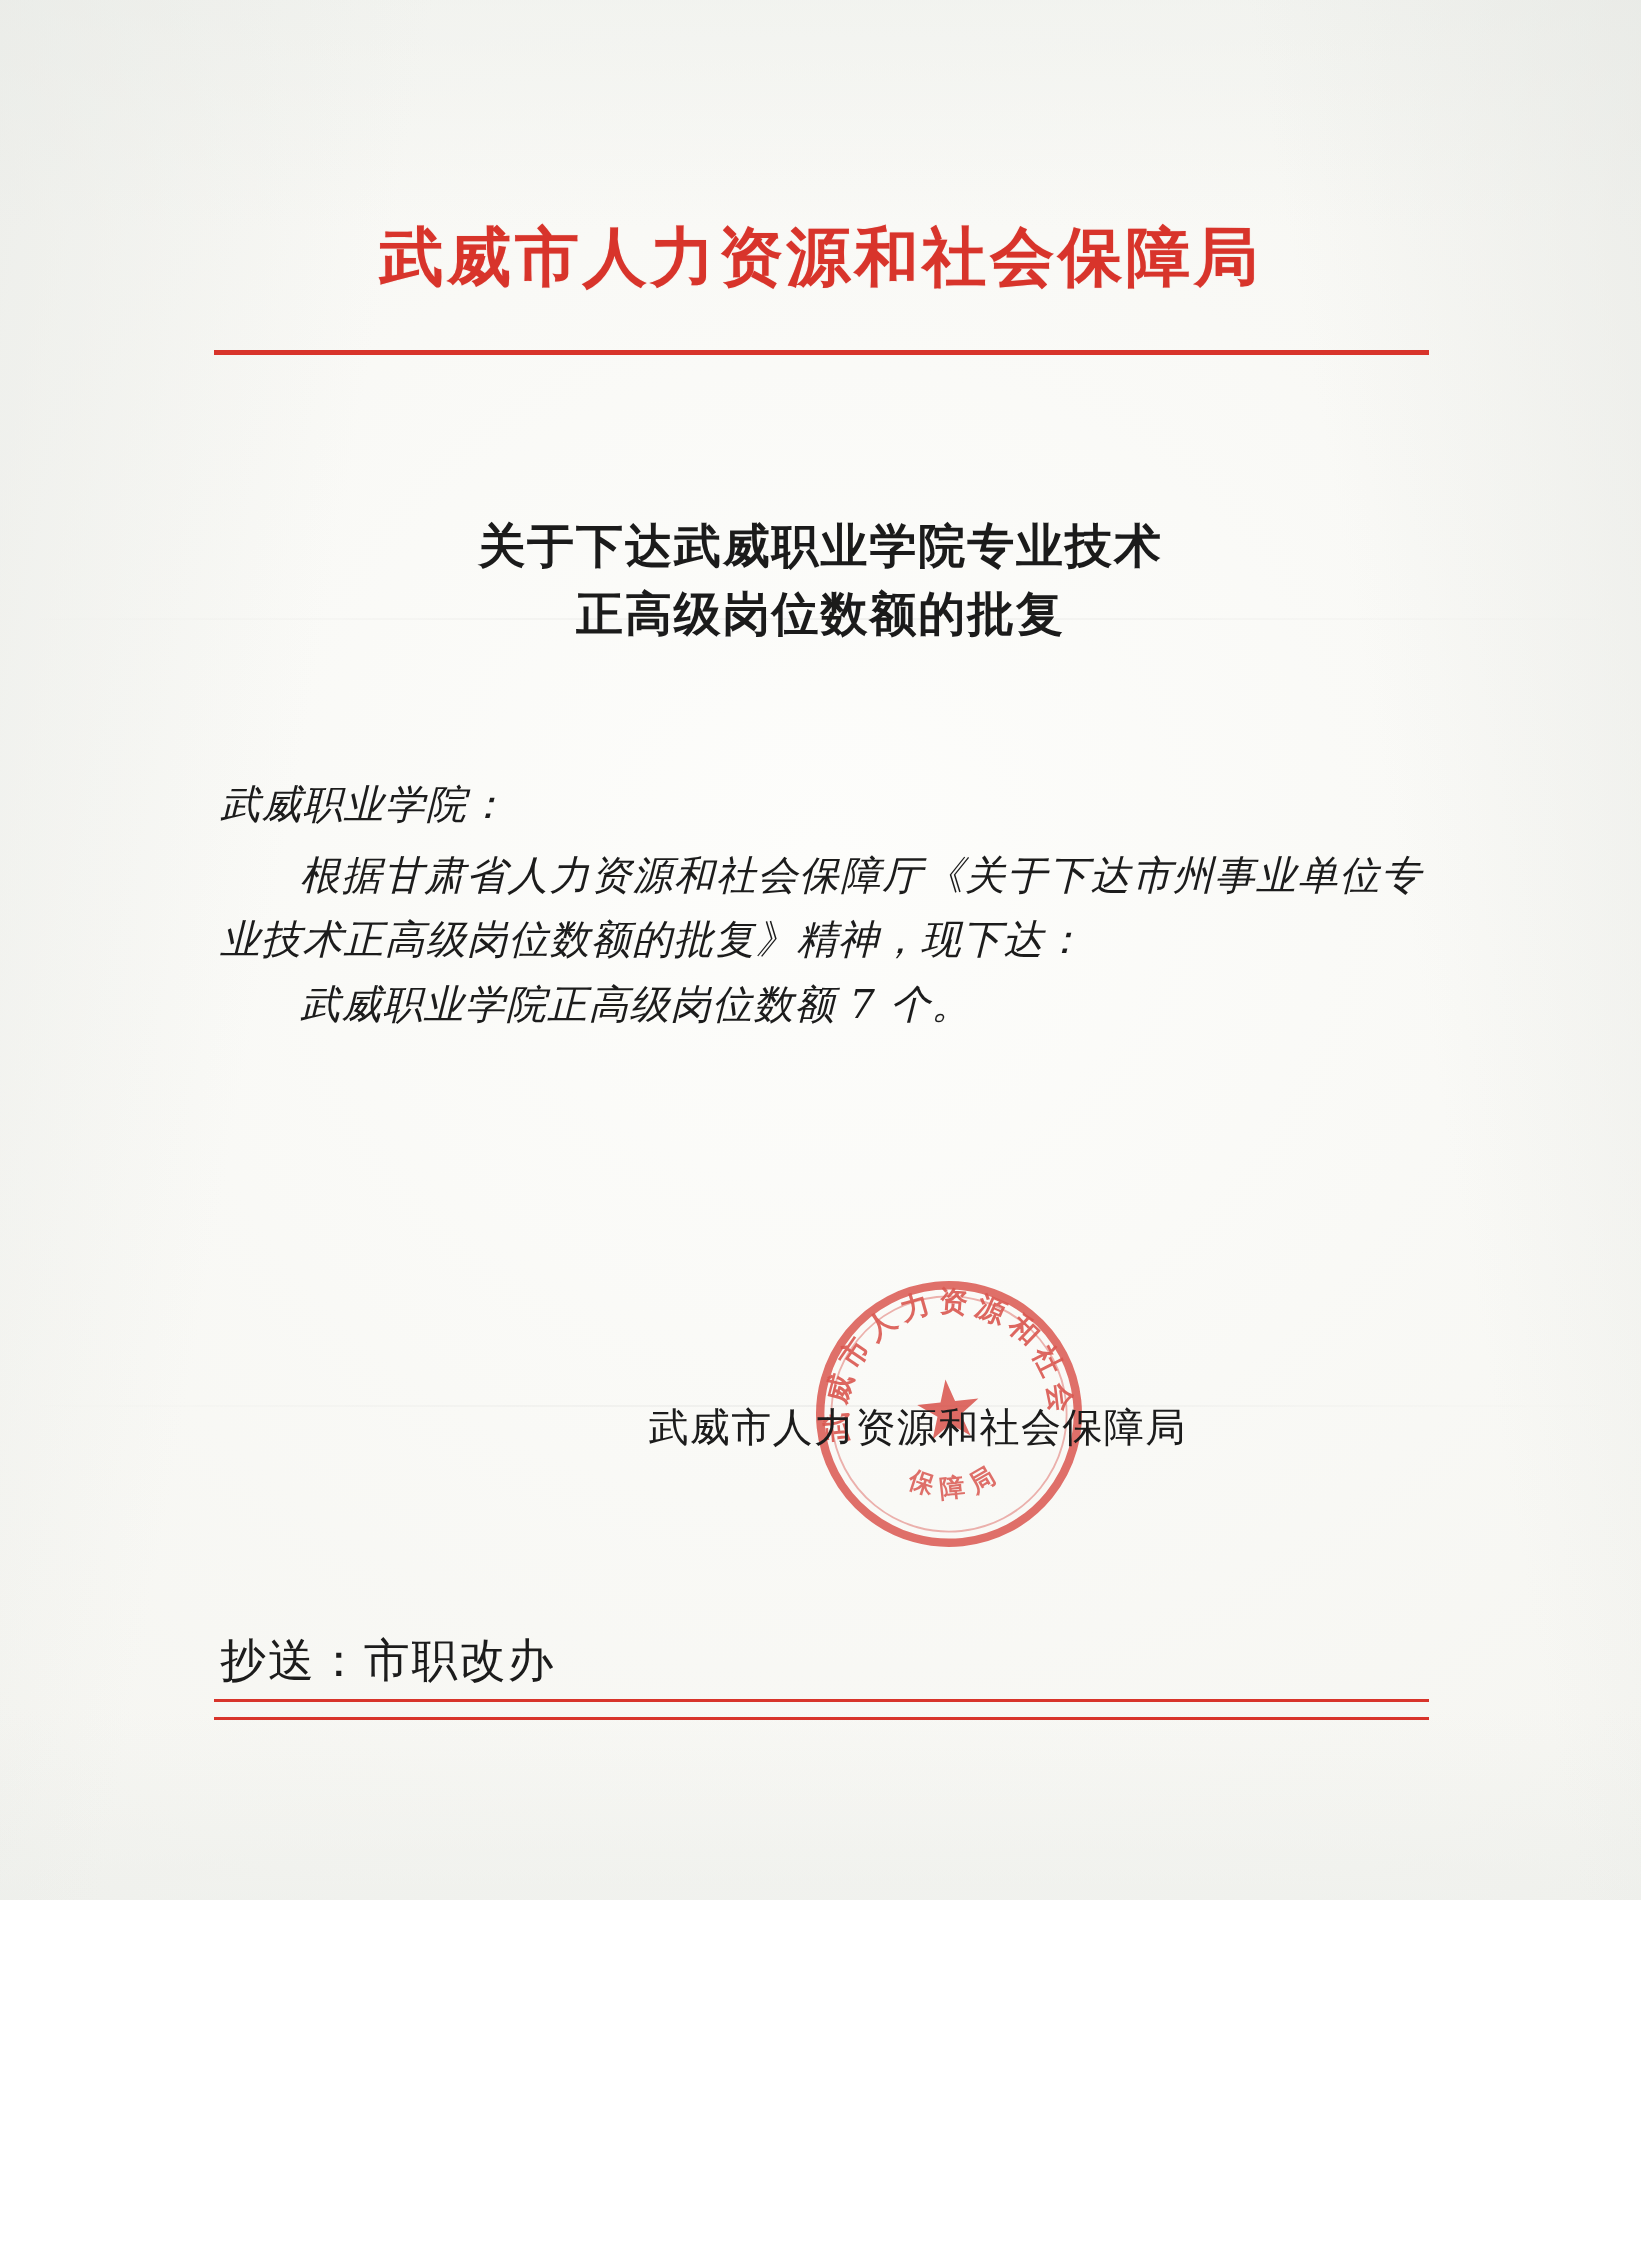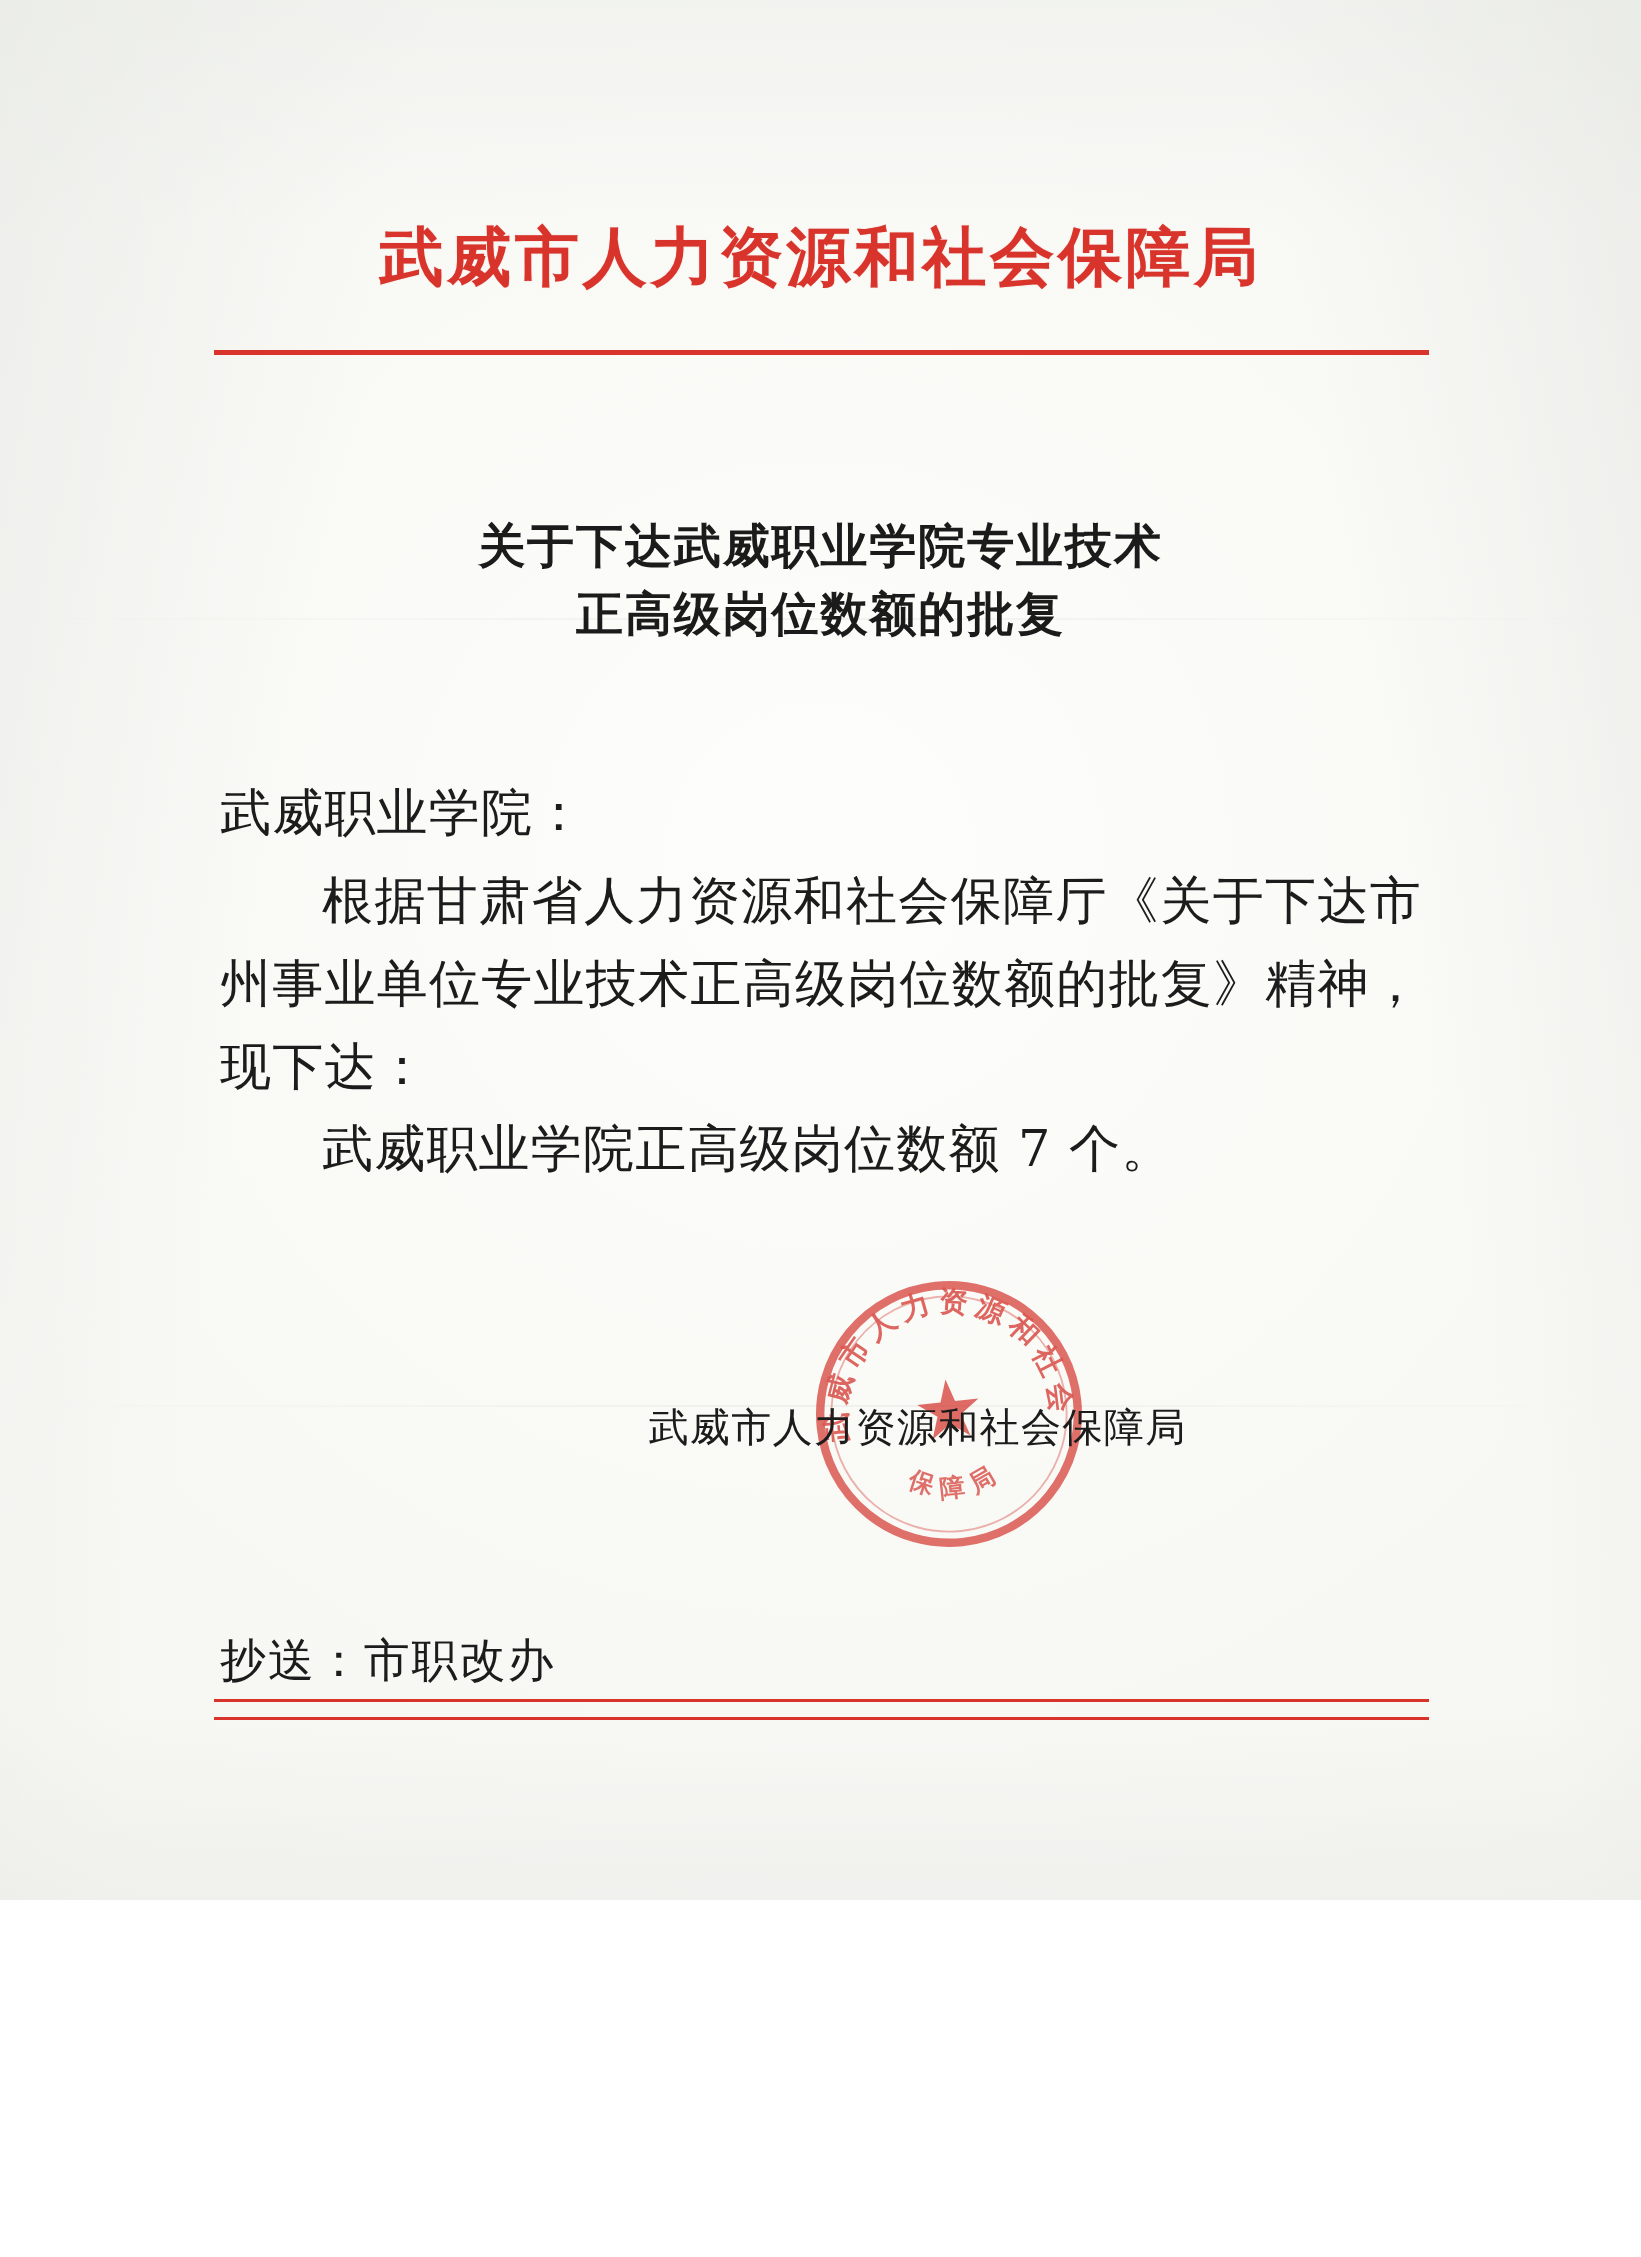--- a/index.html
+++ b/index.html
@@ -82,24 +82,25 @@
     letter-spacing: 1.9px;
   }
   .doc-title .line { display: block; }
 
   
   .doc-body {
     position: absolute;
     top: 772px;
     left: 220px;
     width: 1202px;
-    font-size: 51px;
+    font-size: 40px;
     line-height: 1.62;
     color: #1c1c1c;
     letter-spacing: 1.2px;
+    font-style: italic;
   }
   .salutation {
     margin: 0 0 5.8px 0;
   }
   .para {
     margin: 0;
     text-indent: 2em;
     text-align: justify;
   }
 

